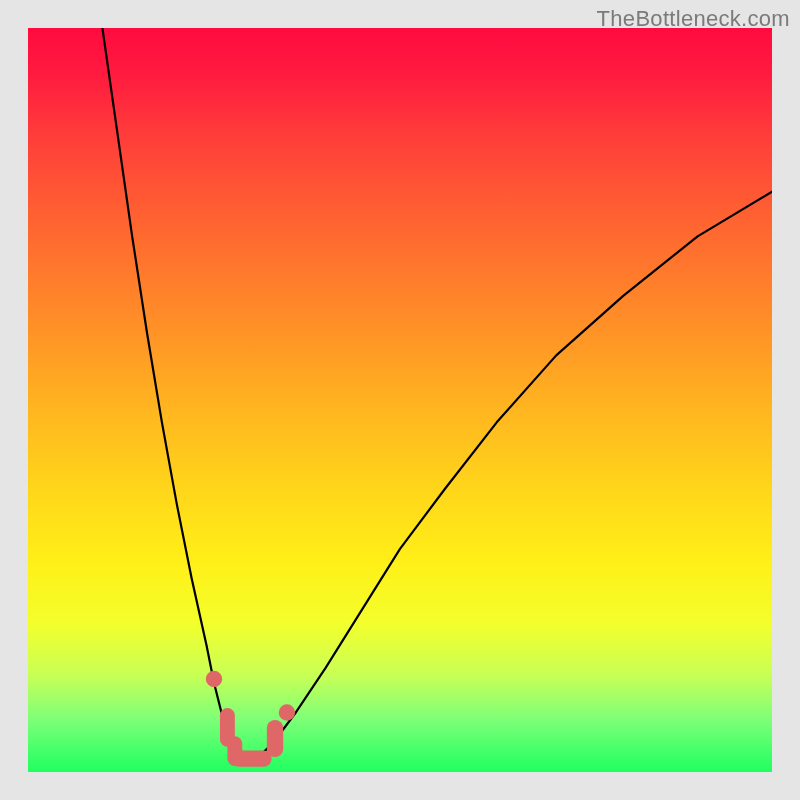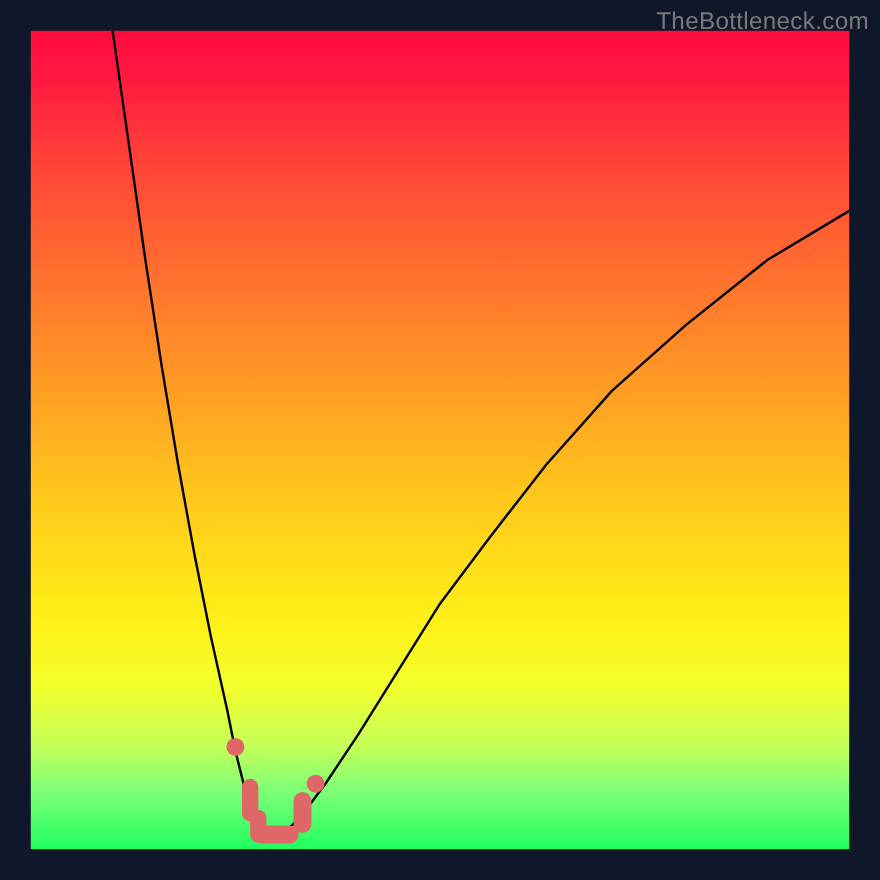--- a/index.html
+++ b/index.html
@@ -8,21 +8,21 @@
     width: 800px;
     height: 800px;
     overflow: hidden;
     background: #000;
     font-family: Arial, Helvetica, sans-serif;
   }
   .frame {
     position: relative;
     width: 800px;
     height: 800px;
-    background: #0f172a;
+    background: #e5e5e5;
   }
   .plot-area {
     position: absolute;
     left: 28px;
     top: 28px;
     width: 744px;
     height: 744px;
     
     background: linear-gradient(
       to bottom,

